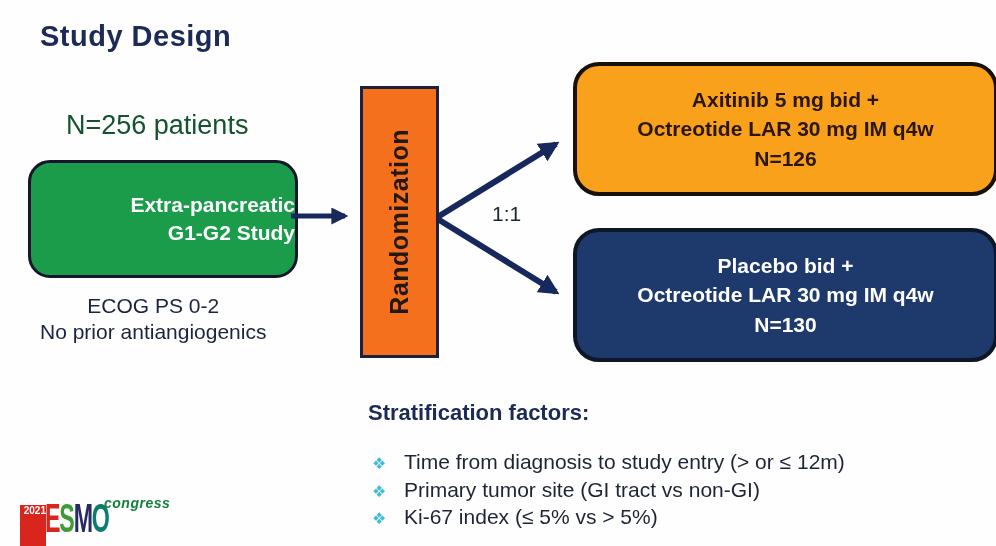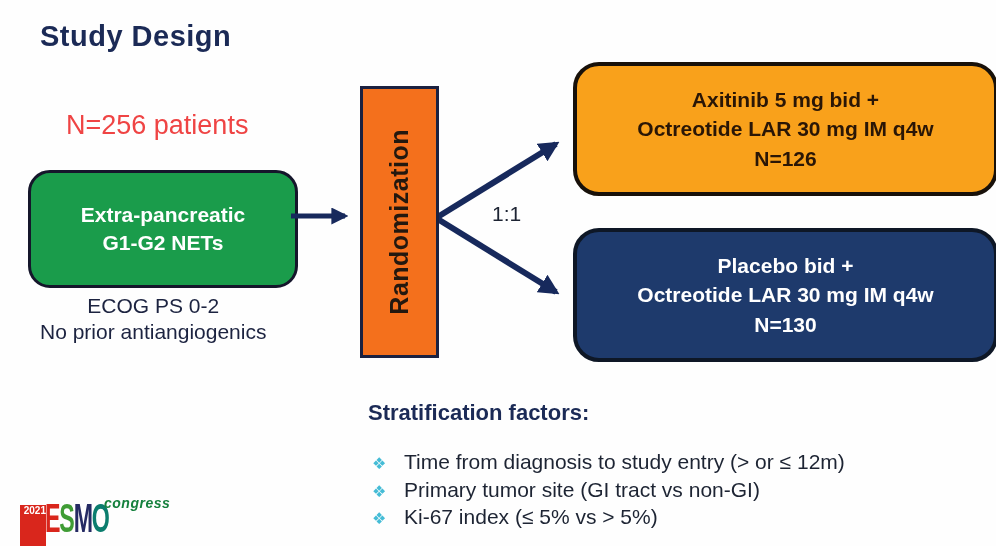--- a/index.html
+++ b/index.html
@@ -6,27 +6,27 @@
   .slide {
     position:relative; width:996px; height:546px; overflow:hidden;
     background:#fefefe; font-family:"Liberation Sans", sans-serif;
   }
   .title {
     position:absolute; left:40px; top:20px; margin:0;
     font-size:29px; font-weight:bold; color:#1b2a56; letter-spacing:0.5px;
   }
   .n-patients {
     position:absolute; left:66px; top:110px;
-    font-size:27px; color:#ef4444;
+    font-size:27px; color:#14532d;
   }
   .green-box {
     position:absolute; left:28px; top:160px; width:264px; height:112px;
     background:#1a9c4b; border:3px solid #15162b; border-radius:22px;
-    display:flex; flex-direction:column; justify-content:center; align-items:center;
-    color:#ffffff; font-size:21px; font-weight:bold; line-height:1.35; text-align:center;margin-top:10px;
+    display:flex; flex-direction:column; justify-content:center; align-items:flex-end;
+    color:#ffffff; font-size:21px; font-weight:bold; line-height:1.35; text-align:center;
   }
   .eligibility {
     position:absolute; left:40px; top:293px;
     font-size:21px; color:#1c2340; line-height:1.25;text-align:center;
   }
   .rand-box {
     position:absolute; left:360px; top:86px; width:73px; height:266px;
     background:#f4701c; border:3px solid #1b2140;
     display:flex; justify-content:center; align-items:center;
   }
@@ -72,21 +72,21 @@
 <body>
 
 <div class="slide">
 
   <h1 class="title">Study Design</h1>
 
   <div class="n-patients">N=256 patients</div>
 
   <div class="green-box">
     <div>Extra-pancreatic</div>
-    <div>G1-G2 NETs</div>
+    <div>G1-G2 Study</div>
   </div>
 
   <div class="eligibility">
     <div>ECOG PS 0-2</div>
     <div>No prior antiangiogenics</div>
   </div>
 
   <svg class="arrows" viewBox="0 0 996 546" xmlns="http://www.w3.org/2000/svg">
     <defs>
       <marker id="ah" viewBox="0 0 10 10" refX="8" refY="5" markerWidth="3.4" markerHeight="3.4" orient="auto-start-reverse">

